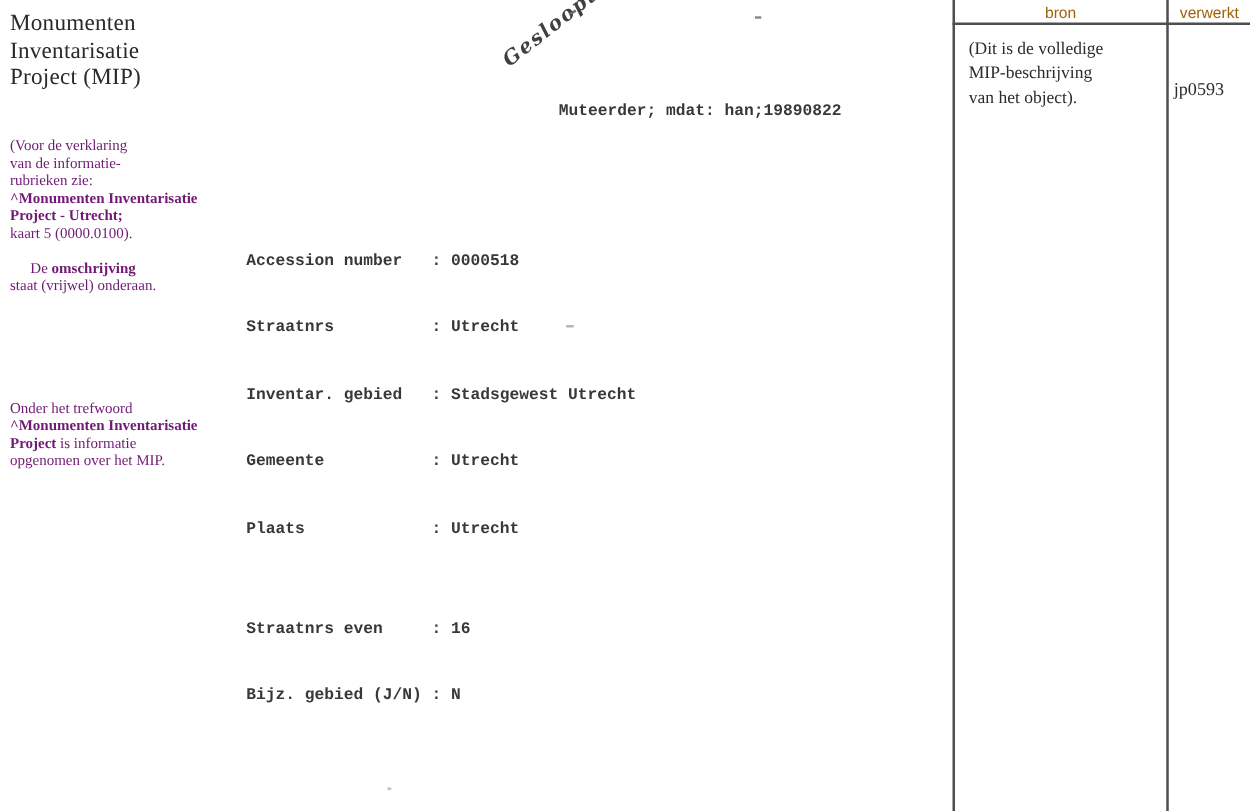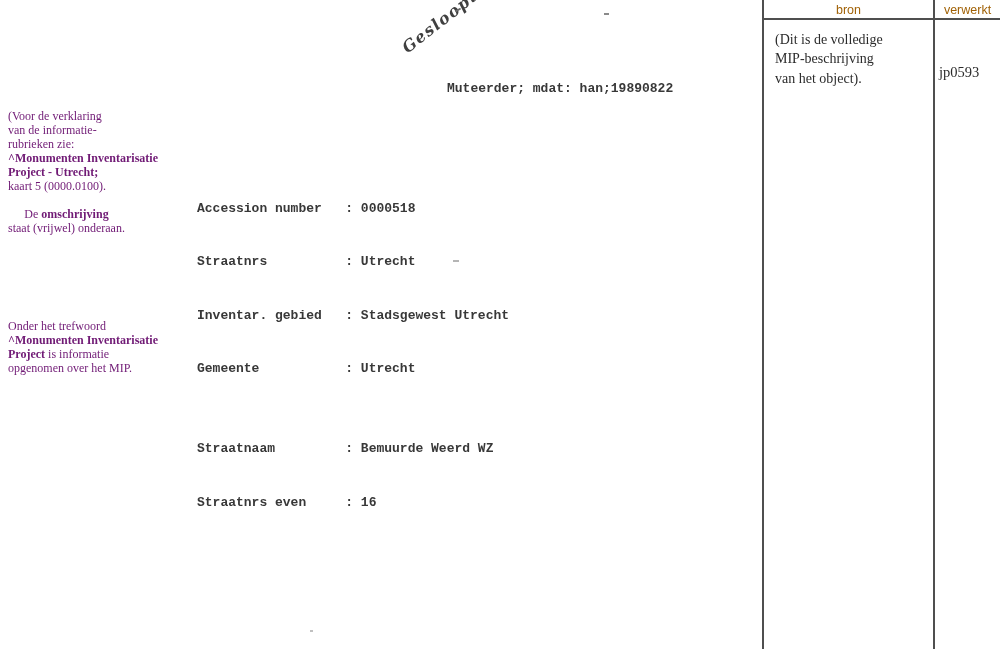--- a/index.html
+++ b/index.html
@@ -64,20 +64,25 @@
   #artifact-tick { left:455px; top:9px; width:6px; height:2px; transform:rotate(-30deg); }
   #artifact-dash { left:604px; top:13px; width:5px; height:2px; background:#8a8a8a; }
   #artifact-mark { left:453px; top:260px; width:6px; height:2px; background:#b5b5b5; }
   #artifact-dot  { left:310px; top:630px; width:3px; height:2px; background:#c0c0c0; }
 </style>
 </head>
 <body>
 
 <div class="page">
 
+  <div class="sb-title">
+    <div>Monumenten</div>
+    <div>Inventarisatie</div>
+    <div>Project (MIP)</div>
+  </div>
 
   <div class="sb-note" id="note1">
     <div>(Voor de verklaring</div>
     <div>van de informatie-</div>
     <div>rubrieken zie:</div>
     <div class="b">^Monumenten Inventarisatie</div>
     <div class="b">Project - Utrecht;</div>
     <div>kaart 5 (0000.0100).</div>
   </div>
 
@@ -103,26 +108,27 @@
       
     
         <div class="row"><span class="lbl">Accession number</span><span> : </span><span>0000518</span></div>
       
         <div class="row"><span class="lbl">Straatnrs</span><span> : </span><span>Utrecht</span></div>
       
         <div class="row"><span class="lbl">Inventar. gebied</span><span> : </span><span>Stadsgewest Utrecht</span></div>
       
         <div class="row"><span class="lbl">Gemeente</span><span> : </span><span>Utrecht</span></div>
       
+        <div class="row"><span class="lbl">Plaats</span><span> : </span><span>Utrecht</span></div>
       
       
-        <div class="row"><span class="lbl">Straatnaam</span><span> : </span><span>Bemuurde Weerd WZ</span></div>
       
         <div class="row"><span class="lbl">Straatnrs even</span><span> : </span><span>16</span></div>
       
+        <div class="row"><span class="lbl">Bijz. gebied (J/N)</span><span> : </span><span>N</span></div>
       
         
       
         
       
         
       
         
       
         

